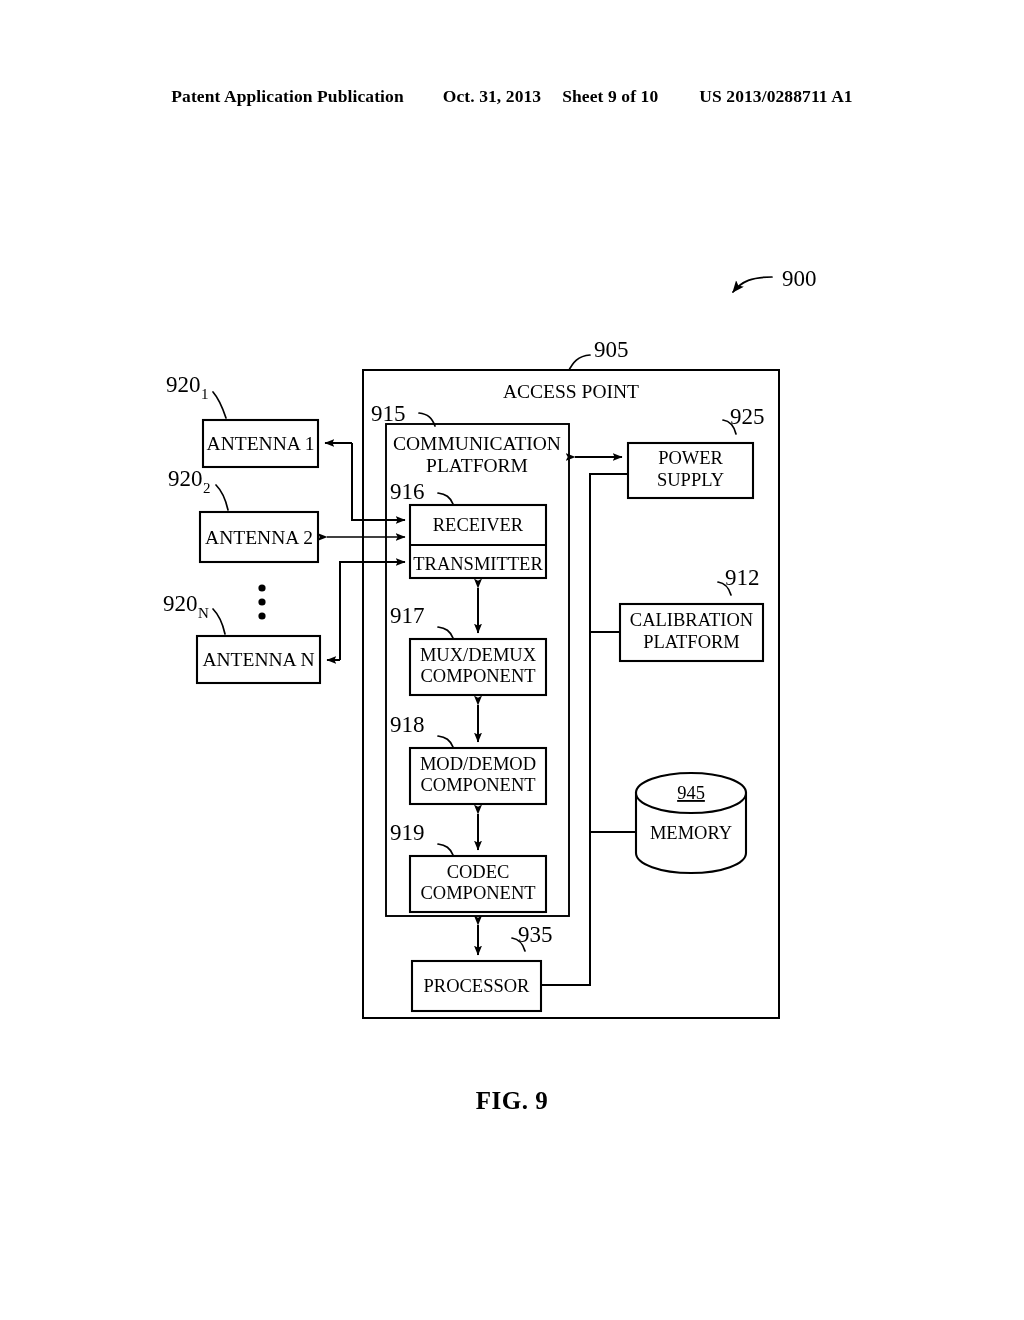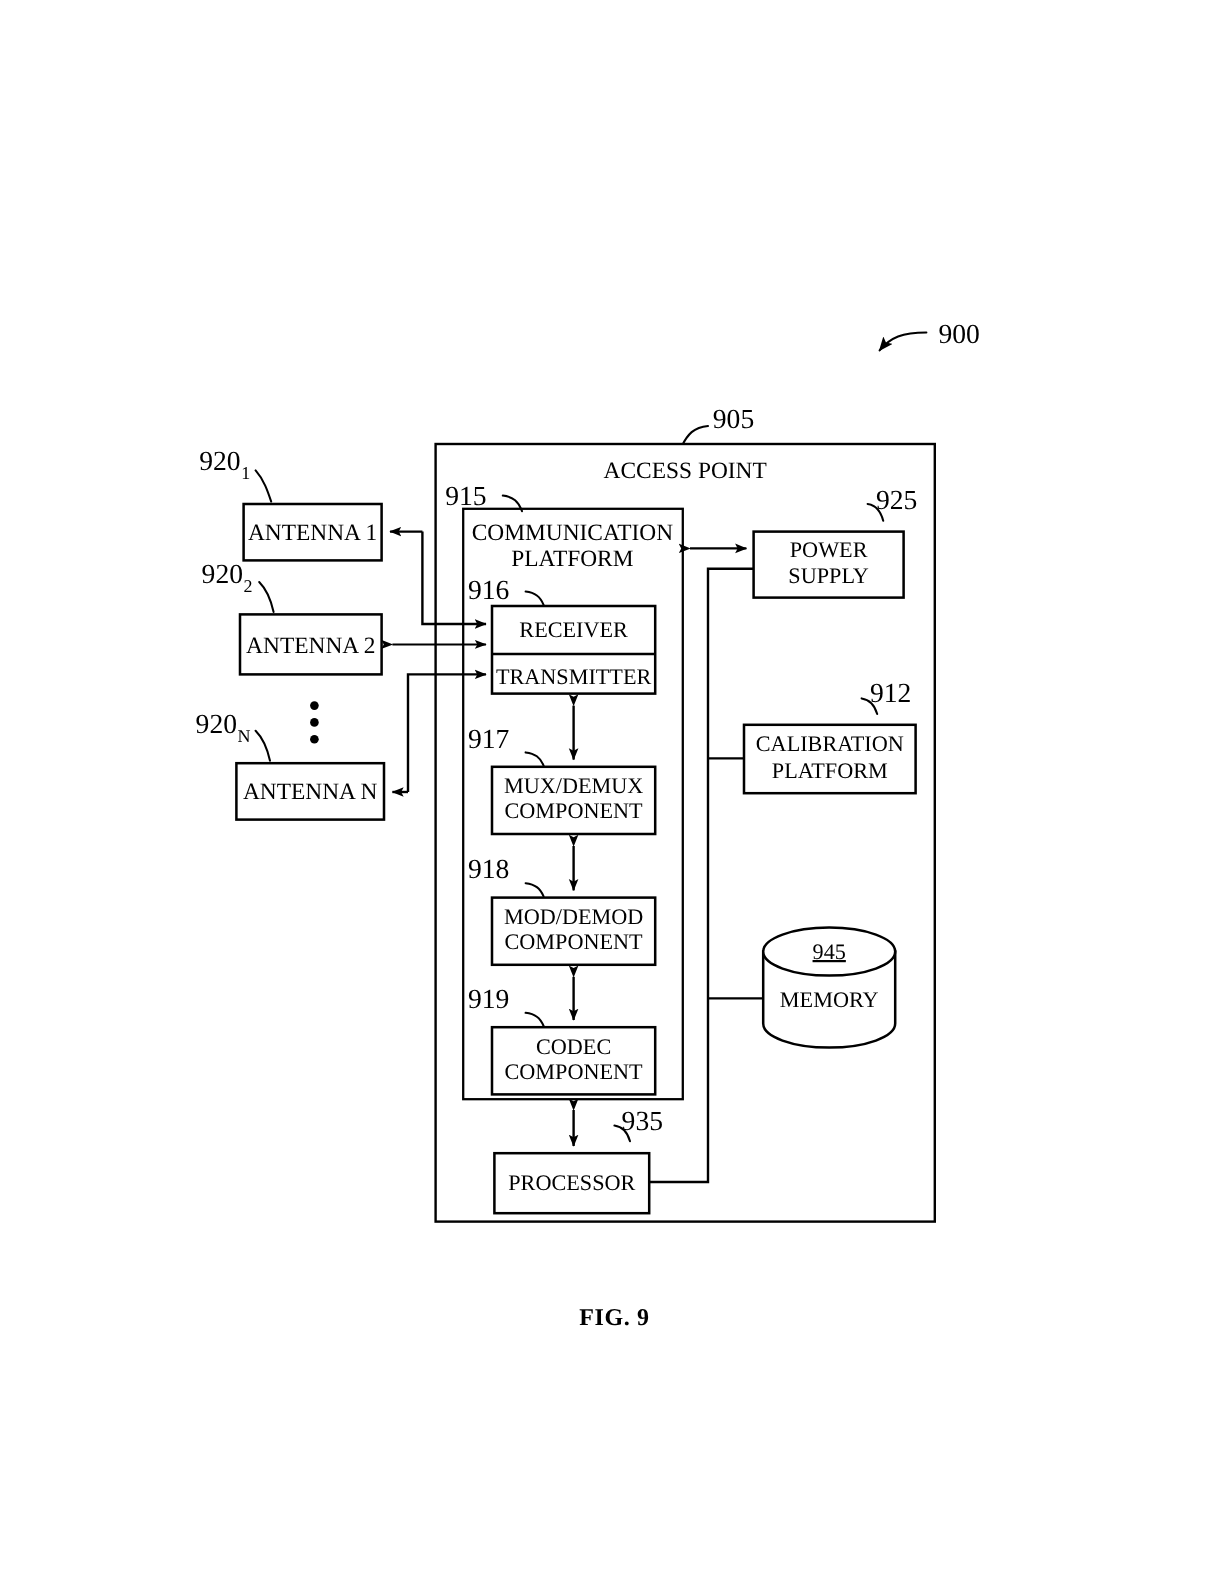--- a/index.html
+++ b/index.html
@@ -41,21 +41,21 @@
 
   
   .fig-caption {
     position: absolute;
     top: 1087px;
     left: 0;
     width: 1024px;
     text-align: center;
     font-family: "Liberation Serif", "DejaVu Serif", serif;
     font-weight: bold;
-    font-size: 20px;
+    font-size: 25px;
     letter-spacing: 0.5px;
   }
 
   
   svg#figure {
     position: absolute;
     top: 0;
     left: 0;
     width: 1024px;
     height: 1320px;
@@ -111,20 +111,29 @@
   .title-ap {
     font-size: 19.5px;
   }
   .dot { fill: #000; }
 </style>
 </head>
 <body>
 
 <div id="page">
 
+  <div class="pub-header">
+    <span class="seg">Patent Application Publication</span>
+    <span class="gap-a"></span>
+    <span class="seg">Oct. 31, 2013</span>
+    <span class="gap-b"></span>
+    <span class="seg">Sheet 9 of 10</span>
+    <span class="gap-c"></span>
+    <span class="seg">US 2013/0288711 A1</span>
+  </div>
 
   <svg id="figure" viewBox="0 0 1024 1320">
     <defs>
       <marker id="arrowEnd" markerWidth="11" markerHeight="11" refX="9.4" refY="4.2" orient="auto" markerUnits="userSpaceOnUse">
         <path d="M0,0.2 L10,4.2 L0,8.2 L2.1,4.2 Z" fill="#000"></path>
       </marker>
       <marker id="arrowStart" markerWidth="11" markerHeight="11" refX="9.4" refY="4.2" orient="auto" markerUnits="userSpaceOnUse">
         <path d="M0,0.2 L10,4.2 L0,8.2 L2.1,4.2 Z" fill="#000"></path>
       </marker>
       <marker id="arrowEndThin" markerWidth="11" markerHeight="11" refX="9.4" refY="4.2" orient="auto" markerUnits="userSpaceOnUse">

